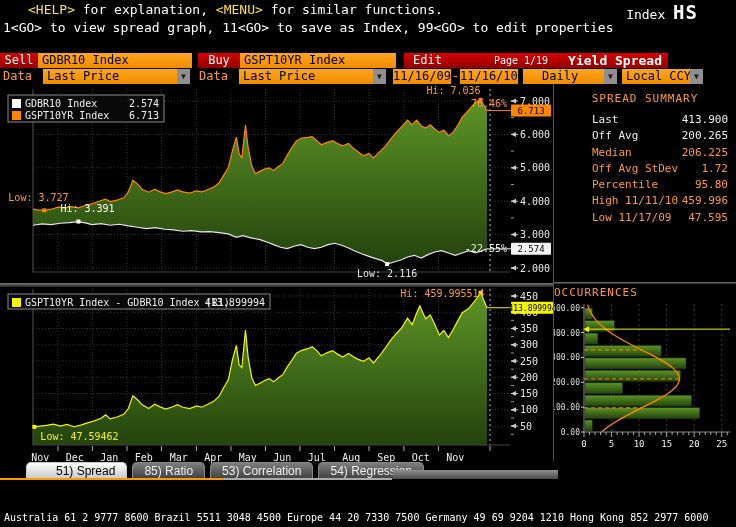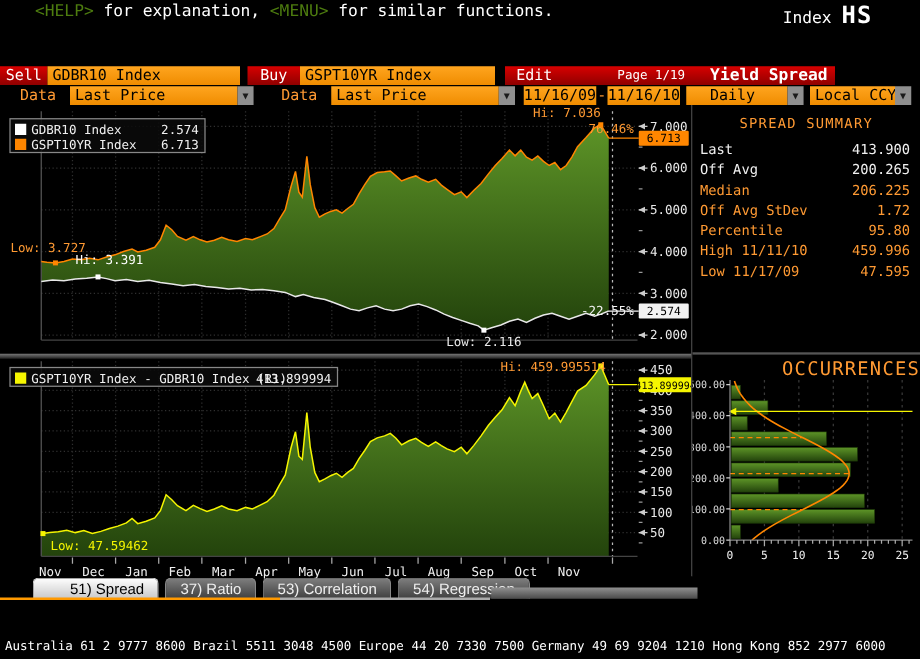--- a/index.html
+++ b/index.html
@@ -1,62 +1,63 @@
 <!DOCTYPE html>
 <html><head>
 <meta charset="utf-8">
 <style>
   html,body{margin:0;padding:0;background:#000;}
   .screen{position:relative;width:736px;height:527px;background:#000;overflow:hidden;
           font-family:"DejaVu Sans Mono",monospace;color:#fff;}
   .hline1{position:absolute;left:28px;top:2px;font-size:13px;white-space:pre;}
-  .hline1 .g{color:#4d7c0f;}
+  .hline1 .g{color:#fde047;}
   .idx{position:absolute;right:38px;top:1px;font-size:13px;}
   .idx b{font-size:19px;letter-spacing:1px;}
   .hline2{position:absolute;left:3px;top:20px;font-size:13px;white-space:pre;}
   .rowA{position:absolute;left:0;top:53px;width:668px;height:15px;display:flex;font-size:12px;line-height:15px;}
   .rowB{position:absolute;left:0;top:69px;width:736px;height:15px;display:flex;font-size:12px;line-height:15px;}
   .red{background:linear-gradient(180deg,#d80000,#8f0000);color:#fff;}
   .fld{background:linear-gradient(180deg,#ffa51f,#ef8c00);color:#000;padding-left:4px;white-space:nowrap;overflow:hidden;}
-  .lbl-amber{color:#ff9a33;padding-left:16px;}
+  .lbl-amber{color:#ff9a33;padding-left:3px;}
   .gap{background:#000;}
   .arrow{width:13px;background:#8f8f8f;color:#1a1a1a;text-align:center;font-size:8px;line-height:15px;}
   .redbar{flex:1;display:flex;background:linear-gradient(180deg,#d80000,#8f0000);}
   .redbar .edit{padding:0 14px 0 9px;text-align:right;}
   .redbar .sp{flex:1;}
   .redbar .pg{font-size:10px;margin-right:20px;}
   .redbar .ttl{font-size:13px;font-weight:bold;margin-right:6px;}
   svg text{font-family:"DejaVu Sans Mono",monospace;}
   .chart{position:absolute;left:0;}
   .divider{position:absolute;left:0;top:283px;width:553px;height:4px;background:linear-gradient(180deg,#777,#222);}
   .vsep{position:absolute;left:553px;top:84px;width:1px;height:377px;background:#555;}
   .rpanel{position:absolute;left:554px;top:84px;width:182px;height:377px;background:#000;border-right:1px solid #fca5a5;}
   .rp-title{text-align:center;color:#ff9a33;font-size:11px;letter-spacing:1px;margin-top:8px;}
-  .srows{margin-top:7px;}
+  .srows{margin-top:7px;margin-left:32px;}
   .srow{display:flex;justify-content:space-between;padding:0 8px 0 6px;font-size:11px;line-height:16.3px;white-space:nowrap;}
   .srow.white{color:#f0f0f0;}
   .srow.orange{color:#ff9a33;}
   .rp-div{position:absolute;left:0;top:198px;width:182px;height:2px;background:linear-gradient(180deg,#777,#222);}
-  .occ-title{position:absolute;left:0;top:202px;width:182px;text-align:right;color:#ff9a33;font-size:15px;letter-spacing:1px;}
+  .occ-title{position:absolute;left:0;top:202px;width:182px;text-align:left;color:#ff9a33;font-size:11px;letter-spacing:1px;}
   .tabs{position:absolute;left:26px;top:462px;height:17px;display:flex;gap:5px;font-family:"Liberation Sans",sans-serif;font-size:12px;}
   .tab{padding:1px 11px 0 11px;border:1px solid #888;border-bottom:none;border-radius:5px 5px 0 0;
        background:linear-gradient(180deg,#7d7d7d,#3f3f3f);color:#eee;line-height:15px;}
   .tab.active{background:linear-gradient(180deg,#fdfdfd,#c8c8c8);color:#000;border-color:#ccc;padding-left:29px;}
   .tabline-o{position:absolute;left:0;top:478px;width:224px;height:2px;background:#f90;}
   .tabline-g{position:absolute;left:224px;top:478px;width:168px;height:2px;background:#aaa;}
   .tabblock{position:absolute;left:393px;top:470px;width:165px;height:9px;background:linear-gradient(180deg,#909090,#4a4a4a);}
   .footer{position:absolute;left:4px;top:487px;font-size:10px;line-height:12.5px;white-space:pre;color:#fff;}
 </style>
 </head>
 <body>
 
 <div class="screen">
 
   <div class="hline1"><span class="g">&lt;HELP&gt;</span><span> for explanation, </span><span class="g">&lt;MENU&gt;</span><span> for similar functions.</span></div>
   <div class="idx"><span>Index </span><b>HS</b></div>
+  <div class="hline2">1&lt;GO&gt; to view spread graph, 11&lt;GO&gt; to save as Index, 99&lt;GO&gt; to edit properties</div>
 
   <div class="rowA">
     <div class="red" style="width:38px;text-align:center;">Sell</div>
     <div class="fld" style="width:150px;">GDBR10 Index</div>
     <div class="gap" style="width:6px;"></div>
     <div class="red" style="width:42px;text-align:center;">Buy</div>
     <div class="fld" style="width:152px;">GSPT10YR Index</div>
     <div class="gap" style="width:8px;"></div>
     <div class="redbar">
       <div class="edit">Edit</div>
@@ -70,21 +71,21 @@
     <div class="lbl-amber" style="width:40px;">Data</div>
     <div class="fld" style="width:130px;">Last Price</div>
     <div class="arrow">▼</div>
     <div class="gap" style="width:6px;"></div>
     <div class="lbl-amber" style="width:40px;">Data</div>
     <div class="fld" style="width:130px;">Last Price</div>
     <div class="arrow">▼</div>
     <div class="gap" style="width:7px;"></div>
     <div class="fld" style="width:58px;text-align:center;padding-left:0;">11/16/09</div>
     <div class="lbl-amber" style="width:9px;text-align:center;padding-left:0;">-</div>
-    <div class="fld" style="width:58px;text-align:right;padding-left:0;">11/16/10</div>
+    <div class="fld" style="width:58px;text-align:left;padding-left:0;">11/16/10</div>
     <div class="gap" style="width:5px;"></div>
     <div class="fld" style="width:62px;padding-left:19px;">Daily</div>
     <div class="arrow">▼</div>
     <div class="gap" style="width:5px;"></div>
     <div class="fld" style="width:64px;">Local CCY</div>
     <div class="arrow">▼</div>
   </div>
 
   <svg id="c-top" class="chart" style="top:85px;" width="553" height="198" viewBox="0 0 553 198">
       <defs>
@@ -426,21 +427,21 @@
         <text x="57.54716981132076" y="147" font-size="9" fill="#f0f0f0" text-anchor="middle">5</text>
         <text x="85.09433962264151" y="147" font-size="9" fill="#f0f0f0" text-anchor="middle">10</text>
         <text x="112.64150943396227" y="147" font-size="9" fill="#f0f0f0" text-anchor="middle">15</text>
         <text x="140.18867924528303" y="147" font-size="9" fill="#f0f0f0" text-anchor="middle">20</text>
         <text x="167.73584905660377" y="147" font-size="9" fill="#f0f0f0" text-anchor="middle">25</text>
       </svg>
   </div>
 
   <div class="tabs" id="tabs">
       <div class="tab active">51) Spread</div>
-      <div class="tab">37) Ratio</div>
+      <div class="tab">85) Ratio</div>
       <div class="tab">53) Correlation</div>
       <div class="tab">54) Regression</div>
     </div>
   <div class="tabline-o"></div>
   <div class="tabline-g"></div>
   <div class="tabblock"></div>
 
   <div class="footer">
     <div>Australia 61 2 9777 8600 Brazil 5511 3048 4500 Europe 44 20 7330 7500 Germany 49 69 9204 1210 Hong Kong 852 2977 6000</div>
     

